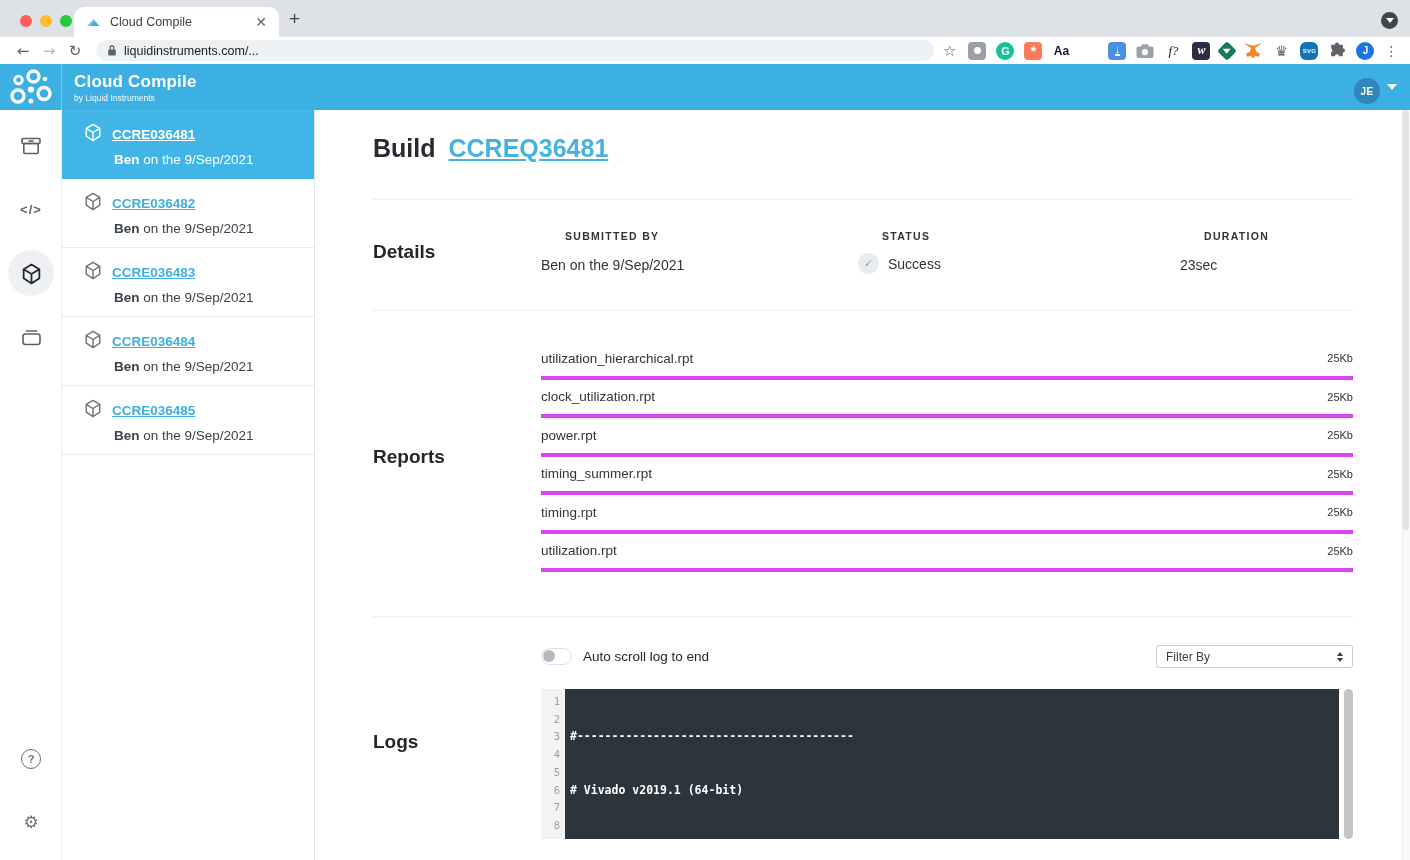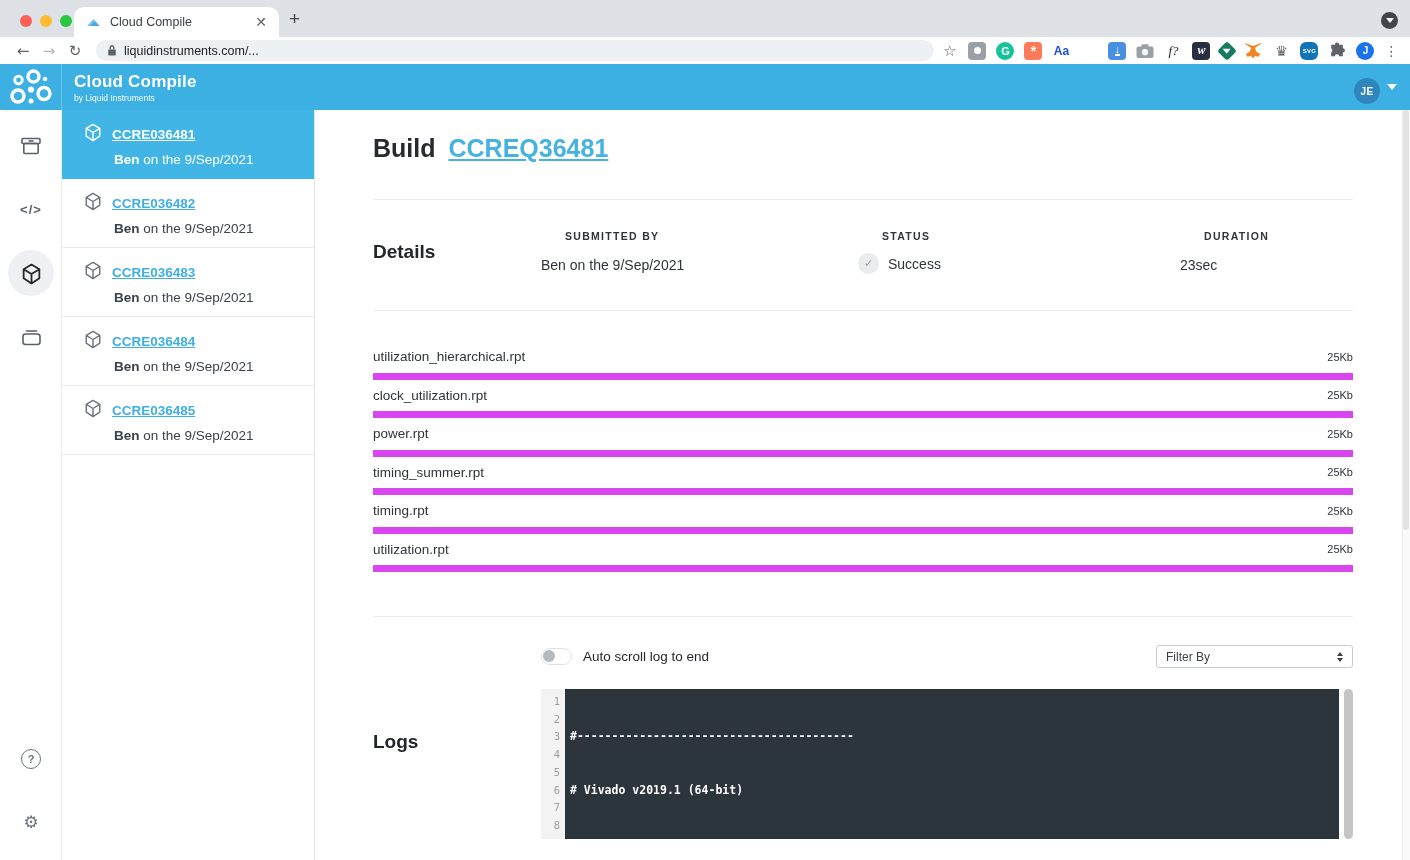--- a/index.html
+++ b/index.html
@@ -27,21 +27,21 @@
   .urlpill { margin-left:8px; width:838px; height:21px; background:#eef1f3; border-radius:11px;
     display:flex; align-items:center; padding:0 11px; gap:7px; }
   .urltext { font-size:12.5px; color:#202124; }
   .star { font-family:"DejaVu Sans", sans-serif; font-size:15px; color:#5f6368; margin-left:9px; }
   .exts { display:flex; align-items:center; gap:10px; margin-left:12px; }
   .ext { width:18px; height:18px; border-radius:4px; display:flex; align-items:center; justify-content:center;
     font-size:10px; color:#fff; flex:none; }
   .ext-gray{background:#9aa0a6;} .ext-gray i{width:7px;height:7px;border-radius:50%;background:#fff;display:block;}
   .ext-grammarly{background:#15c39a;border-radius:50%;font-weight:700;font-size:11px;}
   .ext-hubspot{background:#ff7a59;font-size:14px;font-weight:700;}
-  .ext-aa{color:#1d4ed8;font-weight:700;font-size:12px;}
+  .ext-aa{color:#0f172a;font-weight:700;font-size:12px;}
   .ext-google{display:grid;grid-template-columns:8px 8px;grid-template-rows:8px 8px;gap:1px;border-radius:2px;overflow:hidden;}
   .ext-google b{display:block;} .gq1{background:#4285f4;} .gq2{background:#ea4335;} .gq3{background:#fbbc05;} .gq4{background:#34a853;}
   .ext-download{background:#4a90e2;font-weight:700;} .ext-download i{font-style:normal;border-bottom:2px solid #fff;line-height:9px;font-size:11px;}
   .ext-fq{color:#202124;font-family:"Liberation Serif", serif;font-style:italic;font-size:13px;}
   .ext-wave{background:#2b2d42;font-family:"Liberation Serif", serif;font-style:italic;font-weight:700;font-size:12px;}
   .ext-diamond{background:#17795e;transform:rotate(45deg);border-radius:3px;width:14px;height:14px;}
   .ext-diamond i{transform:rotate(-45deg);width:0;height:0;border-left:4px solid transparent;border-right:4px solid transparent;border-top:5px solid #fff;}
   .ext-crown{color:#5f6368;font-family:"DejaVu Sans", sans-serif;font-size:14px;}
   .ext-svg{background:#1273b5;border-radius:6px;font-size:6px;font-weight:700;letter-spacing:.3px;}
   .ext-profile{background:#1a73e8;border-radius:50%;font-weight:700;font-size:10px;}
@@ -96,21 +96,21 @@
   .dcols { display:flex; }
   .dcol1 { width:317px; } .dcol2 { width:322px; } .dcol3 { flex:1; }
   .collabel { font-size:10.5px; font-weight:700; letter-spacing:1.3px; color:#2f343a;padding-left:24px; }
   .colvalue { margin-top:15px; font-size:14px; color:#2f343a; }
   .statusrow { display:flex; align-items:center; gap:9px; margin-top:11px; }
   .checkcircle { width:21px; height:21px; border-radius:50%; background:#e9ecef; color:#949ba4;
     font-family:"DejaVu Sans", sans-serif; font-size:11px; display:flex; align-items:center; justify-content:center; }
 
   .reports { padding-top:30px; padding-bottom:44px; }
   .thead { display:flex; justify-content:space-between; padding-bottom:12px; border-bottom:1px solid #e8e8ea; }
-  .trow { display:flex; justify-content:space-between; align-items:center; height:38.5px; border-bottom:7px solid #d946ef; }
+  .trow { display:flex; justify-content:space-between; align-items:center; height:38.5px; border-bottom:4px solid #d946ef; }
   .tname { font-size:13.5px; color:#2f343a; }
   .tsize { font-size:11px; color:#2f343a; }
 
   .logs { padding-top:28px; }
   .logsbar { display:flex; align-items:center; }
   .toggle { width:31px; height:17px; border-radius:9px; background:#fff; border:1.5px solid #dfe2e5;
     position:relative; flex:none; }
   .toggle i { position:absolute; left:1px; top:1px; width:12px; height:12px; border-radius:50%; background:#b3bac1; }
   .togglelabel { margin-left:11px; font-size:13.5px; color:#23272c; }
   .filterselect { margin-left:auto; width:197px; height:23px; border:1px solid #caccce; border-radius:3px;
@@ -339,20 +339,21 @@
           <div class="dcol3">
             <div class="collabel">DURATION</div>
             <div class="colvalue">23sec</div>
           </div>
         </div>
       </div>
     </div>
     <hr class="divider">
 
     <div class="section reports">
+      <div class="sec-label">Reports</div>
       <div class="sec-content">
         <div class="trow">
           <span class="tname">utilization_hierarchical.rpt</span>
           <span class="tsize">25Kb</span>
         </div>
         <div class="trow">
           <span class="tname">clock_utilization.rpt</span>
           <span class="tsize">25Kb</span>
         </div>
         <div class="trow">

